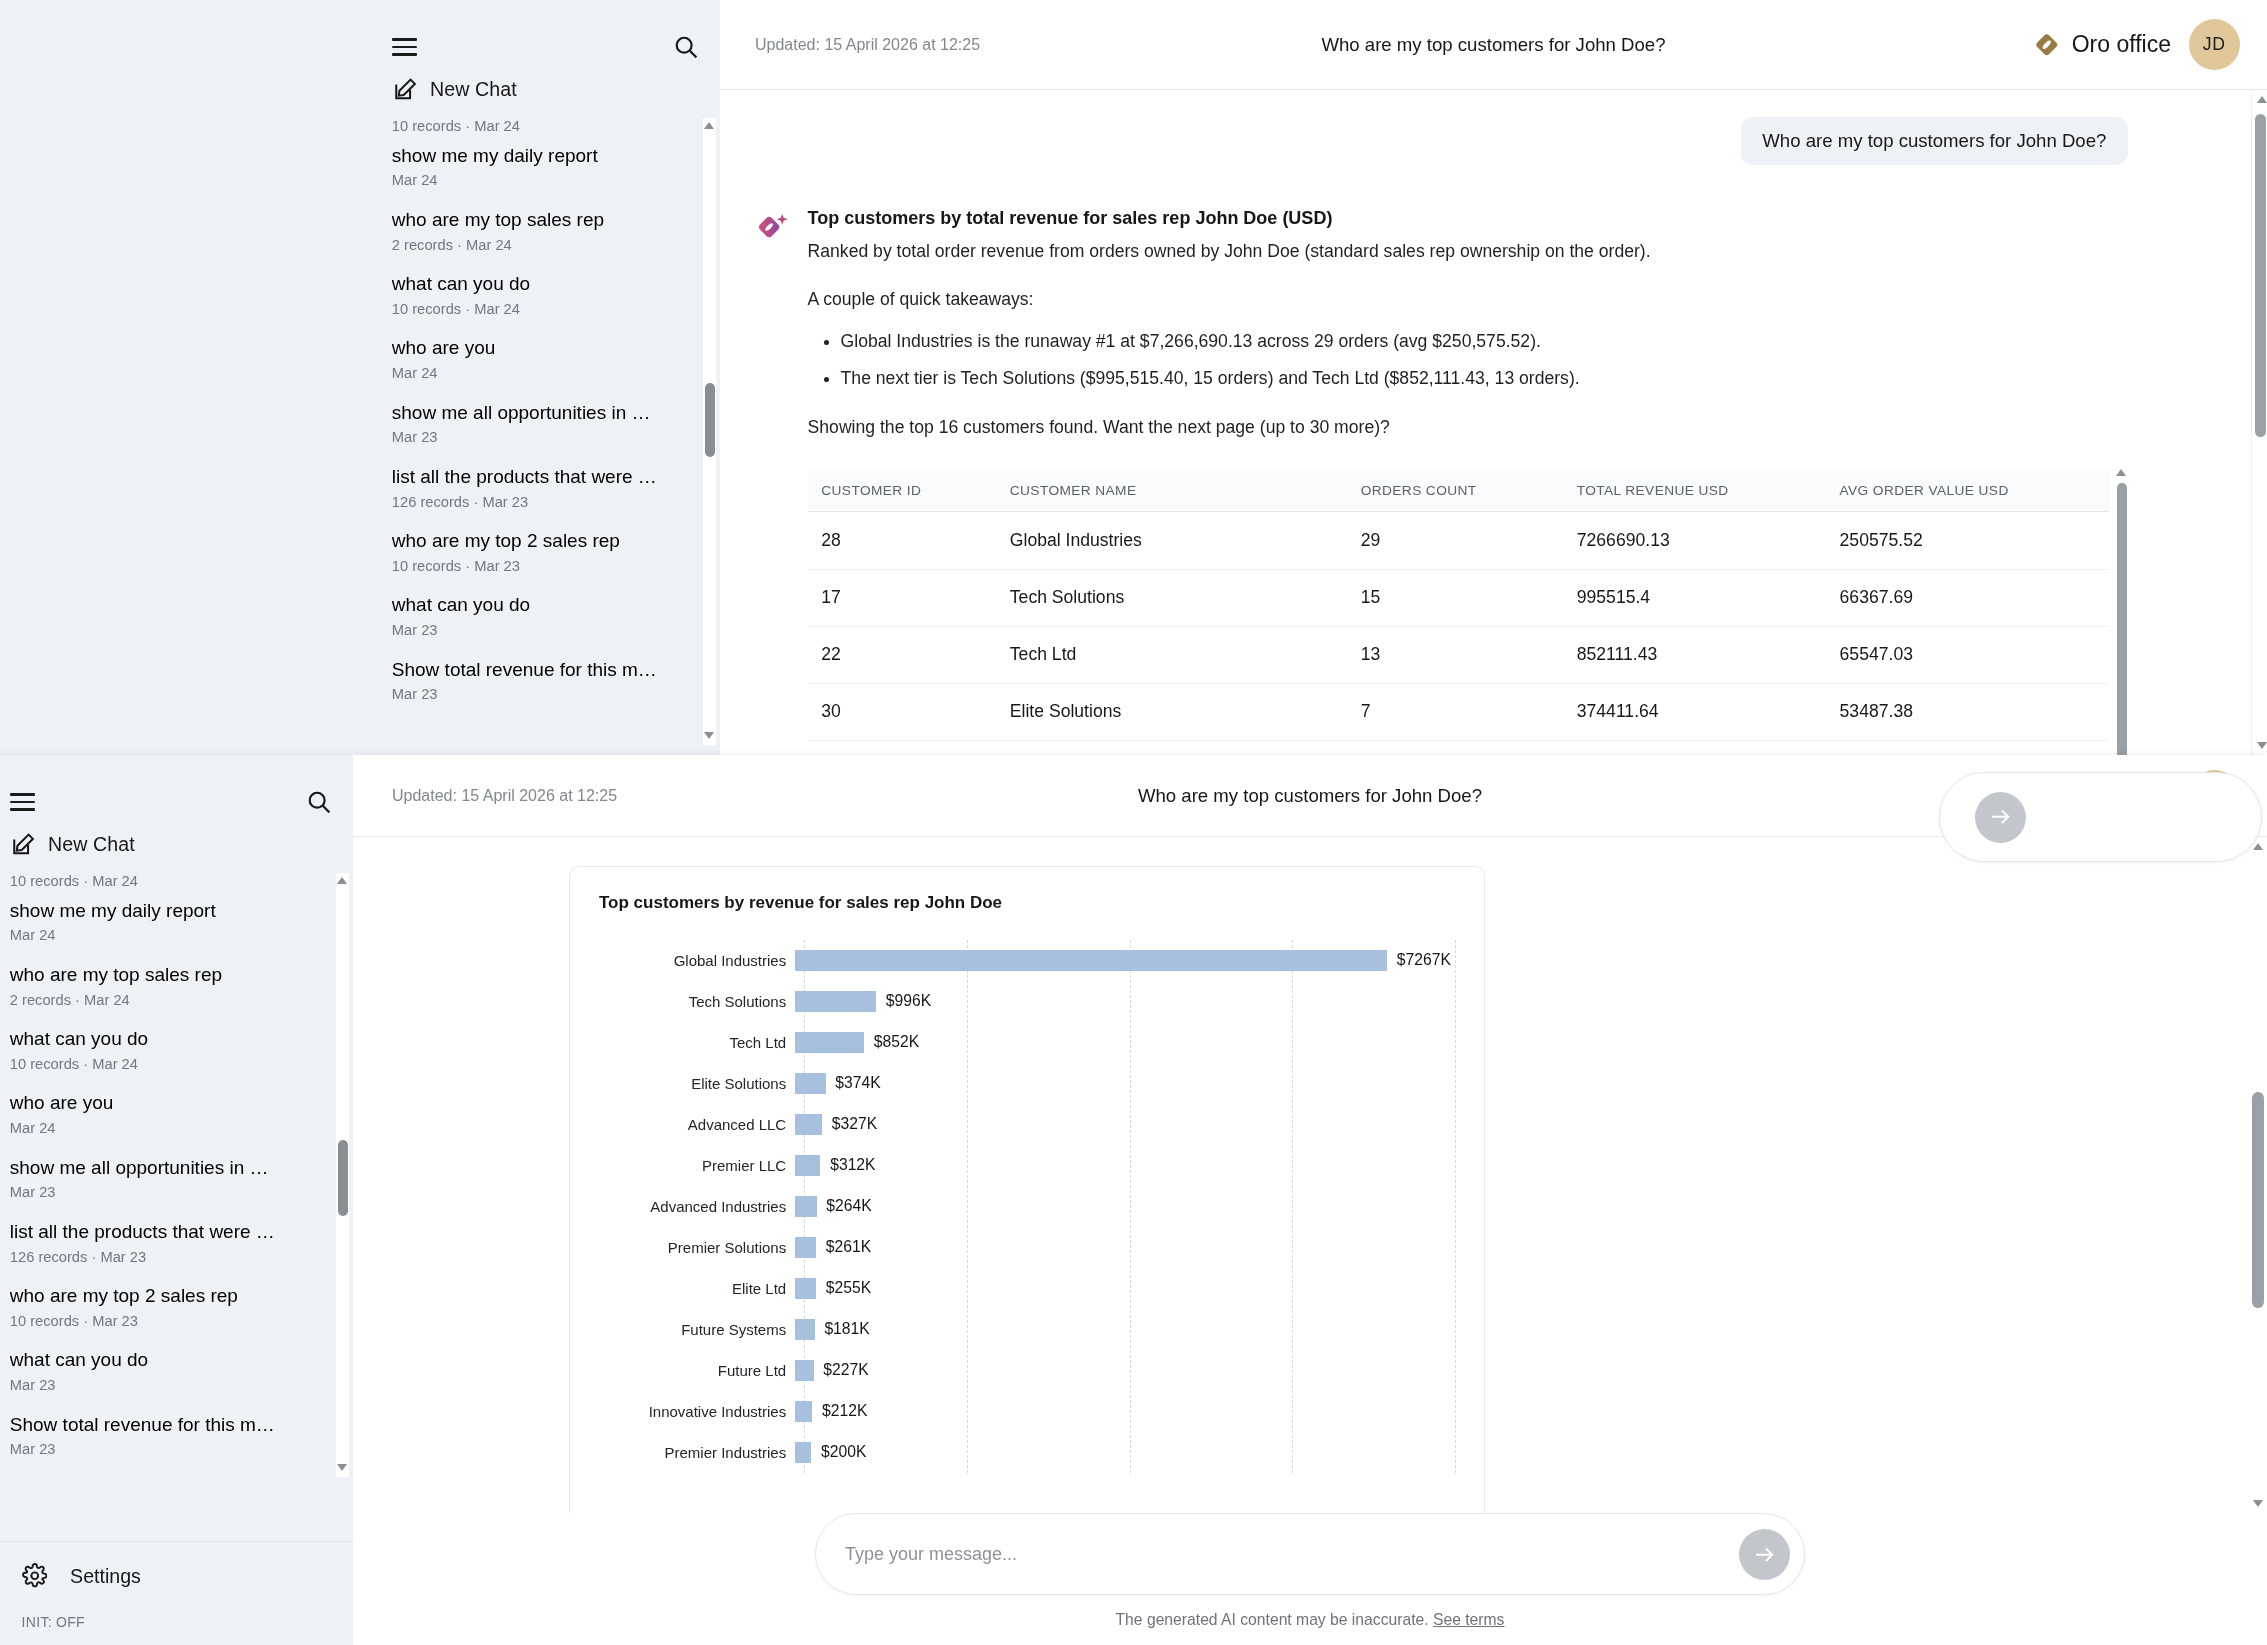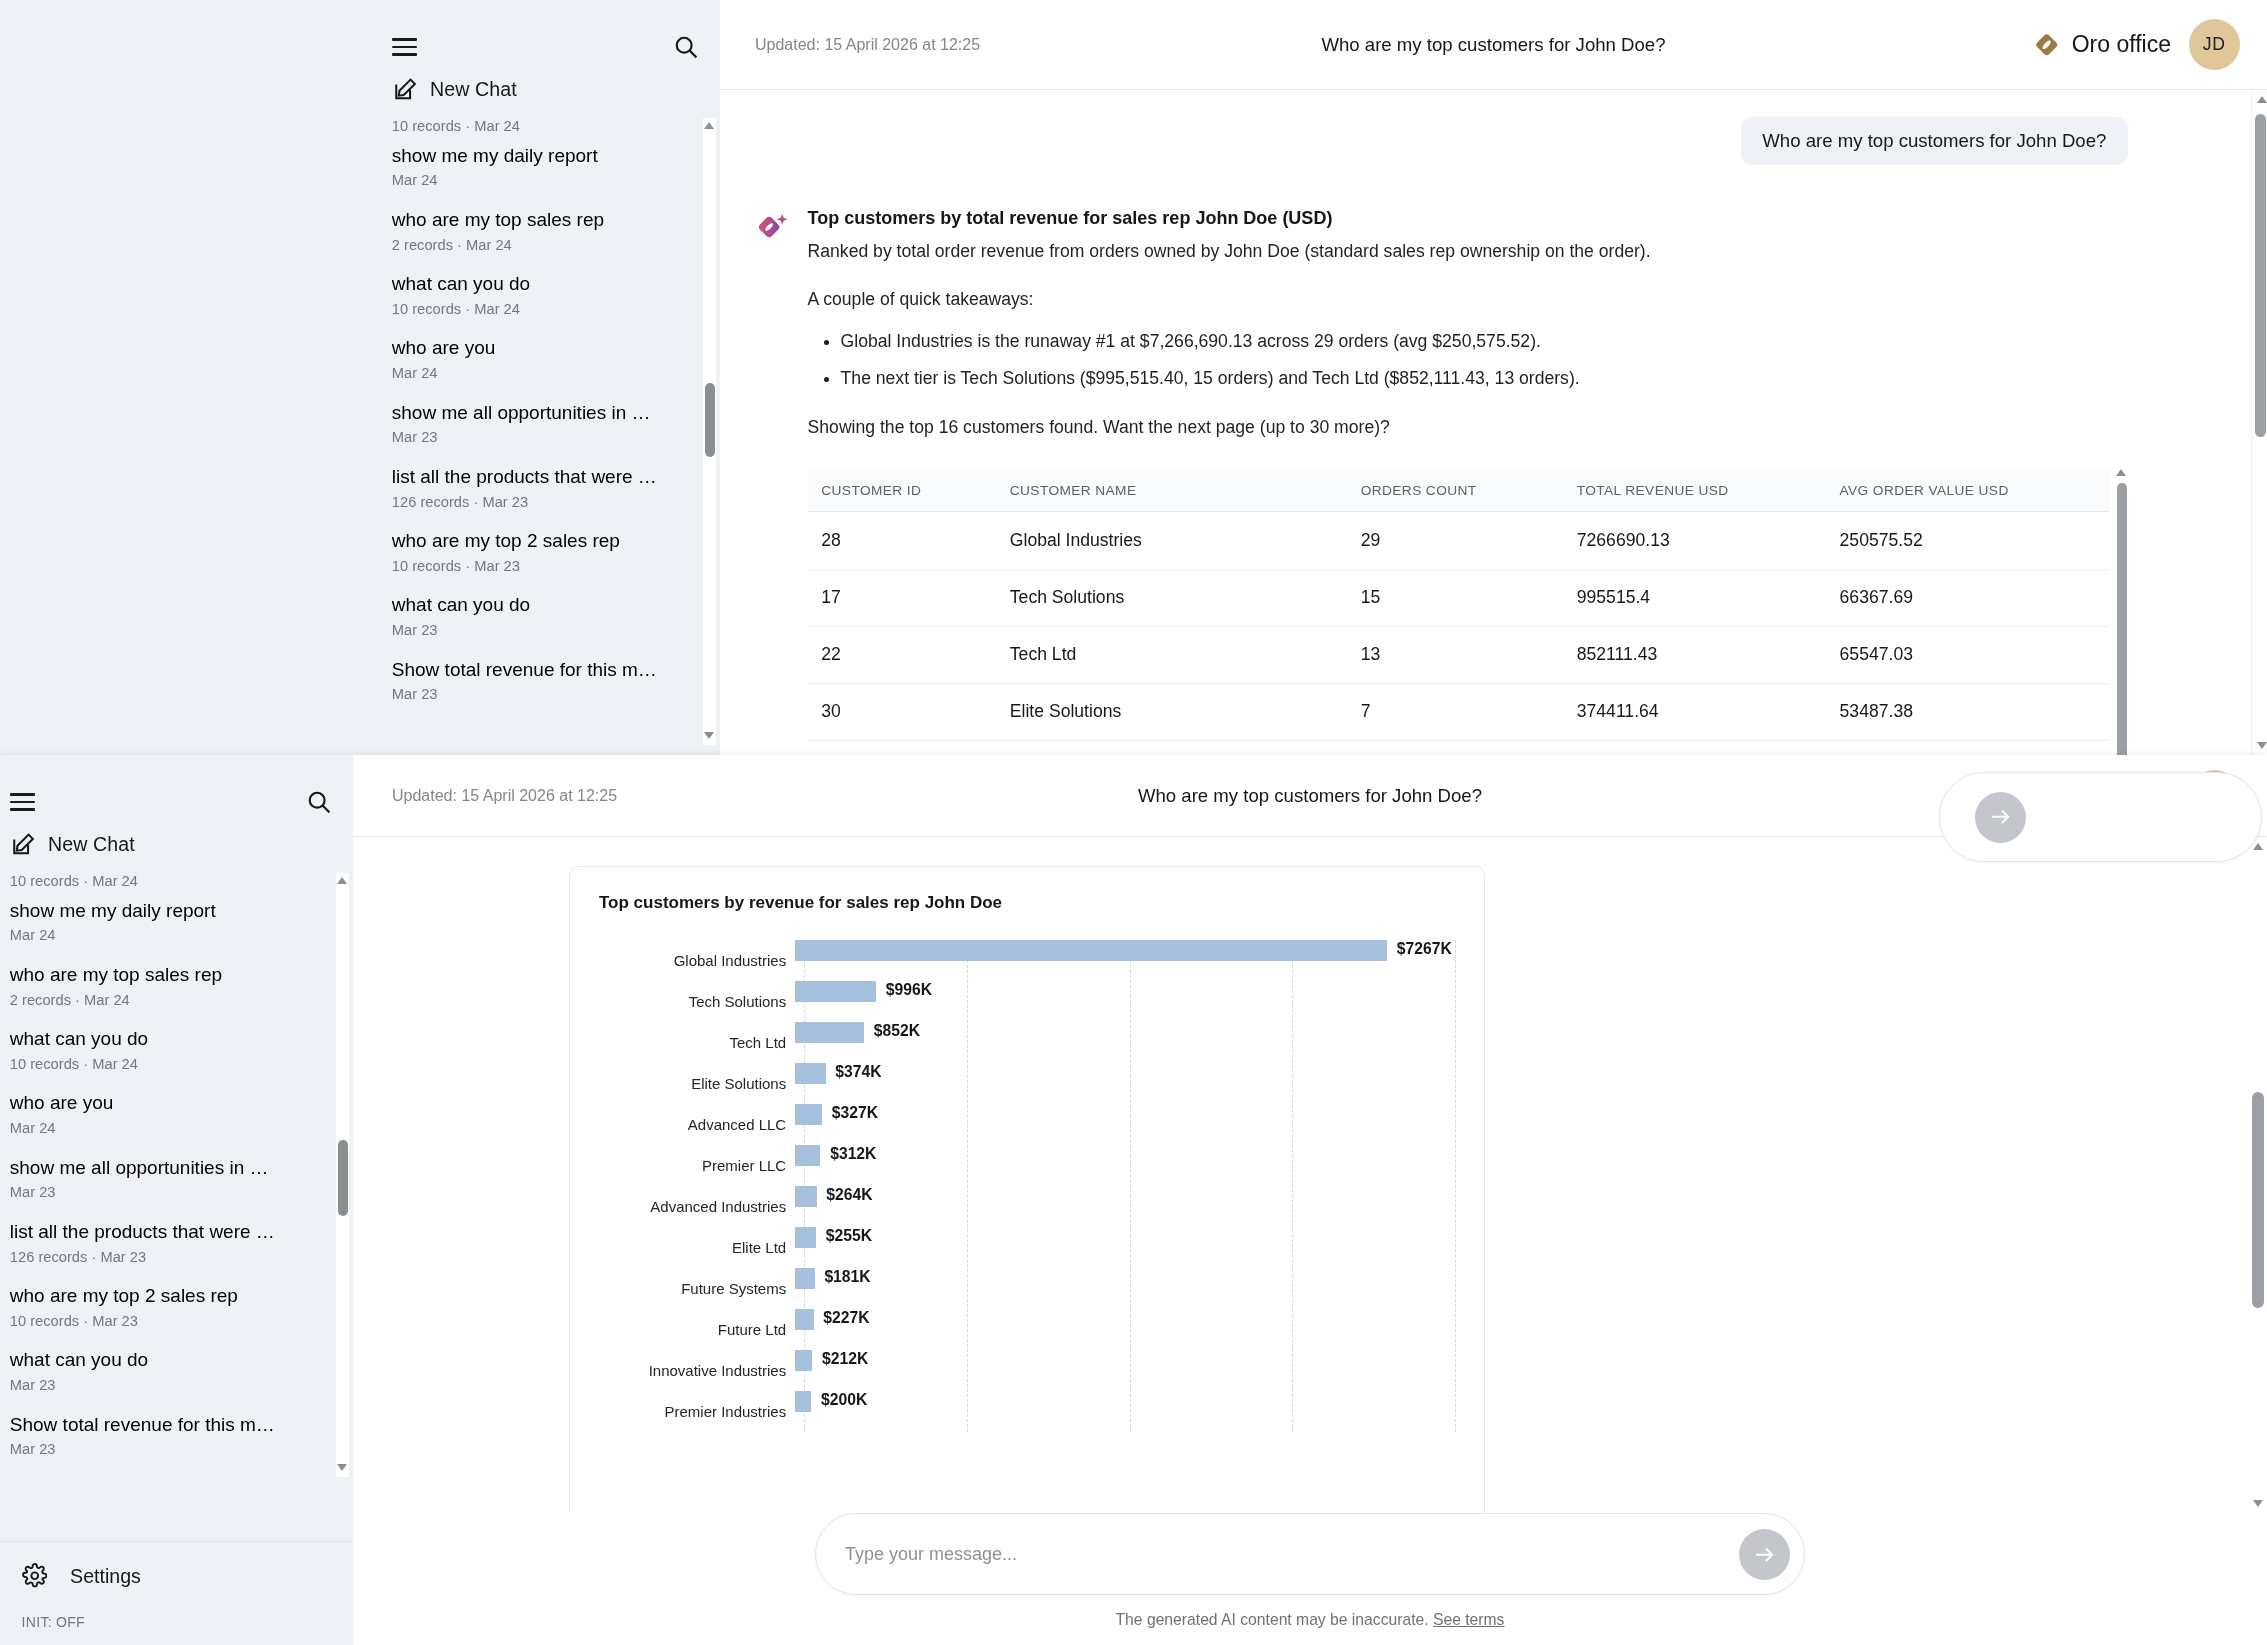--- a/index.html
+++ b/index.html
@@ -176,21 +176,21 @@
   }
   .chart-title { font-size: 17px; font-weight: bold; color: #15171a; margin-bottom: 27.4px; }
   .chart-plot { position: relative; }
   .grid-lines { position: absolute; left: 205px; right: 0; top: 0; bottom: 0; }
   .grid-lines i {
     position: absolute; top: 0; bottom: 0; width: 0;
     border-left: 1px dashed #d4d9de;
   }
   .bar-row { display: flex; align-items: center; height: 41px; position: relative; }
   .bar-label { width: 196px; flex: 0 0 196px; text-align: right; padding-right: 8.8px; font-size: 15px; color: #22262b; white-space: nowrap; overflow: hidden; }
-  .bar-track { flex: 1; position: relative; height: 100%; display: flex; align-items: flex-start; font-weight: bold; }
+  .bar-track { flex: 1; position: relative; height: 100%; display: flex; align-items: center; }
   .bar { height: 21.6px; background: #a6c0de; }
   .bar-value { font-size: 15.7px; color: #15171a; margin-left: 9.8px; white-space: nowrap; }
 
   .wb-vscroll { position: absolute; right: 0; top: 0; bottom: 0; width: 17.6px; background: #ffffff; }
   .wb-vscroll .thumb { position: absolute; left: 2.9px; width: 11.8px; border-radius: 5.9px; background: #9aa0a6; }
   .wb-vscroll .a-up { position: absolute; top: 5.9px; left: 3.9px; }
   .wb-vscroll .a-down { position: absolute; bottom: 5.9px; left: 3.9px; }
 
   .composer-area { padding: 0 0 17px 0; flex: 0 0 auto; }
   .composer {
@@ -585,20 +585,27 @@
                 </div>
               </div>
               <div class="bar-row">
                 <div class="bar-label">Advanced Industries</div>
                 <div class="bar-track">
                   <div class="bar" style="background: rgb(166, 192, 222); width: 21.5px;"></div>
                   <span class="bar-value">$264K</span>
                 </div>
               </div>
               <div class="bar-row">
+                <div class="bar-label">Premier Solutions</div>
+                <div class="bar-track">
+                  <div class="bar" style="background: rgb(166, 192, 222); width: 21px;"></div>
+                  <span class="bar-value">$261K</span>
+                </div>
+              </div>
+              <div class="bar-row">
                 <div class="bar-label">Elite Ltd</div>
                 <div class="bar-track">
                   <div class="bar" style="background: rgb(166, 192, 222); width: 21px;"></div>
                   <span class="bar-value">$255K</span>
                 </div>
               </div>
               <div class="bar-row">
                 <div class="bar-label">Future Systems</div>
                 <div class="bar-track">
                   <div class="bar" style="background: rgb(166, 192, 222); width: 19.6px;"></div>

